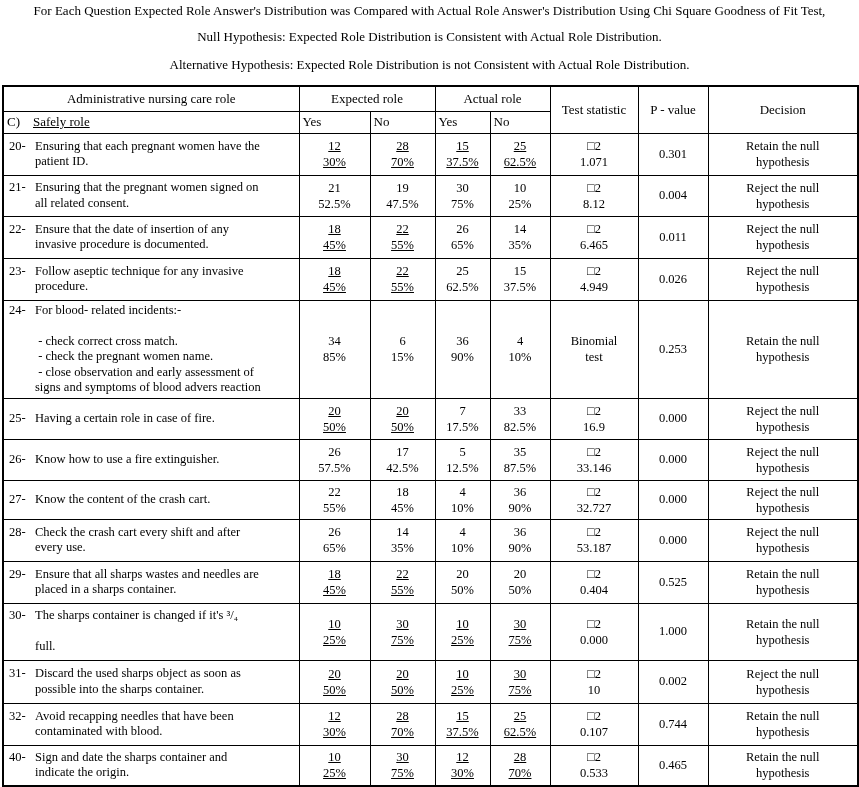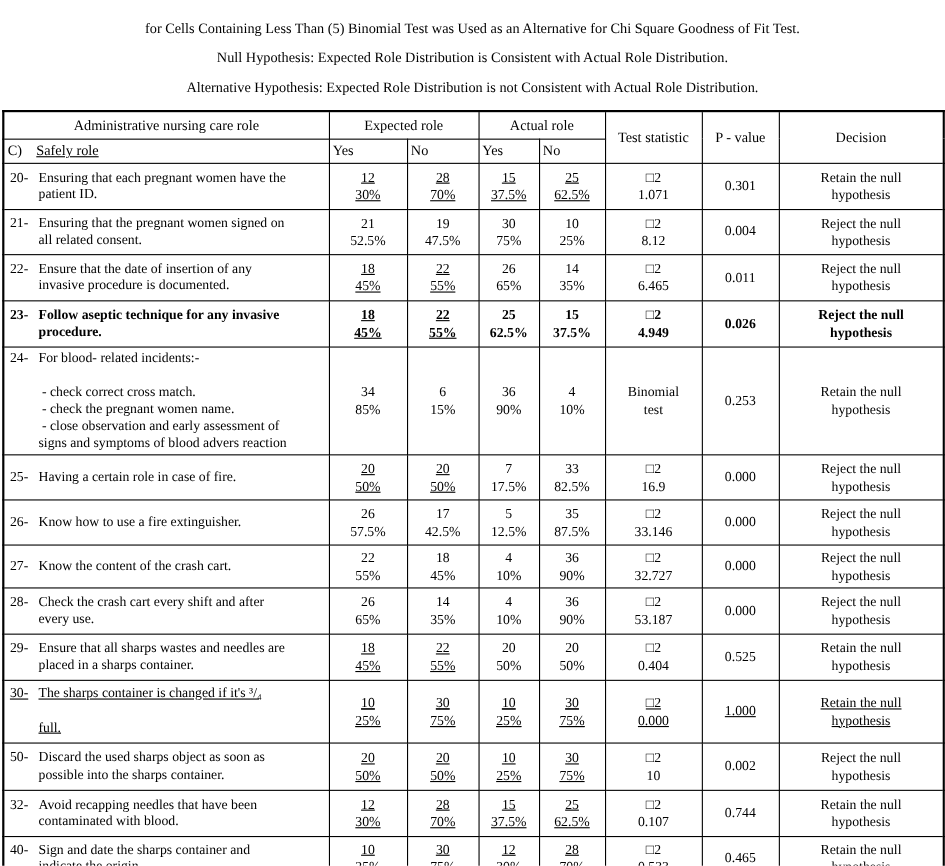--- a/index.html
+++ b/index.html
@@ -23,28 +23,28 @@
   th,td { border:1px solid #000; padding:1px 3px; vertical-align:middle; overflow:hidden; }
   thead th { font-weight:normal; font-size:13px; }
   .h-center { text-align:center; }
   .h-left { text-align:left; }
 
   thead tr:nth-child(1) { height:25px; }
   thead tr:nth-child(2) { height:22px; }
   tbody tr:nth-child(1)  { height:42px;font-family:Liberation Serif, serif; }
   tbody tr:nth-child(2)  { height:41px; }
   tbody tr:nth-child(3)  { height:42px; }
-  tbody tr:nth-child(4)  { height:42px;font-weight:bold; }
+  tbody tr:nth-child(4)  { height:42px; }
   tbody tr:nth-child(5)  { height:93px; }
   tbody tr:nth-child(6)  { height:41px; }
   tbody tr:nth-child(7)  { height:41px; }
   tbody tr:nth-child(8)  { height:39px; }
   tbody tr:nth-child(9)  { height:42px; }
   tbody tr:nth-child(10) { height:42px; }
-  tbody tr:nth-child(11) { height:57px;text-decoration:underline; }
+  tbody tr:nth-child(11) { height:57px; }
   tbody tr:nth-child(12) { height:43px; }
   tbody tr:nth-child(13) { height:42px;padding-left:36px; }
   tbody tr:nth-child(14) { height:41px; }
 
   .q-cell { padding:2px 2px 2px 5px; }
   .q-wrap { display:flex; align-items:flex-start; }
   .q-num  { flex:0 0 26px; width:26px; line-height:15.5px; }
   .q-text { white-space:pre; line-height:15.5px; }
 
   .n-cell { text-align:center; line-height:16px; }
@@ -56,21 +56,21 @@
   .dec-cell  { text-align:center; white-space:pre-line; line-height:16px; }
 
   .sec-wrap { display:flex; align-items:flex-start; }
   .sec-label { flex:0 0 26px; width:26px; }
   .sec-title { text-decoration:underline; }
 </style>
 </head>
 <body>
 
 <div class="title-block">
-  <p class="title-main"><br><span>for Cells Containing Less Than (5) Binomial Test was Used as an Alternative for Chi Square Goodness of Fit Test.</span></p>
+  <p class="title-main"><span>For Each Question Expected Role Answer's Distribution was Compared with Actual Role Answer's Distribution Using Chi Square Goodness of Fit Test,</span><br></p>
   <p class="hyp hyp-null">Null Hypothesis: Expected Role Distribution is Consistent with Actual Role Distribution.</p>
   <p class="hyp hyp-alt">Alternative Hypothesis: Expected Role Distribution is not Consistent with Actual Role Distribution.</p>
 </div>
 
 <table id="results">
   <colgroup>
     <col style="width:296px">
       <col style="width:71px">
       <col style="width:65px">
     <col style="width:55px">
@@ -430,21 +430,21 @@
     </td>
     <td class="stat-cell">□2
 0.000</td>
     <td class="p-cell">1.000</td>
     <td class="dec-cell">Retain the null
 hypothesis</td>
   </tr>
       <tr>
     <td class="q-cell">
       <span class="q-wrap">
-        <span class="q-num">50-</span>
+        <span class="q-num">31-</span>
         <span class="q-text">Discard the used sharps object as soon as
 possible into the sharps container.</span>
       </span>
     </td>
     <td class="n-cell c-exp u">
       <span class="val">20</span>
       <span class="val">50%</span>
     </td>
     <td class="n-cell c-exp u">
       <span class="val">20</span>

